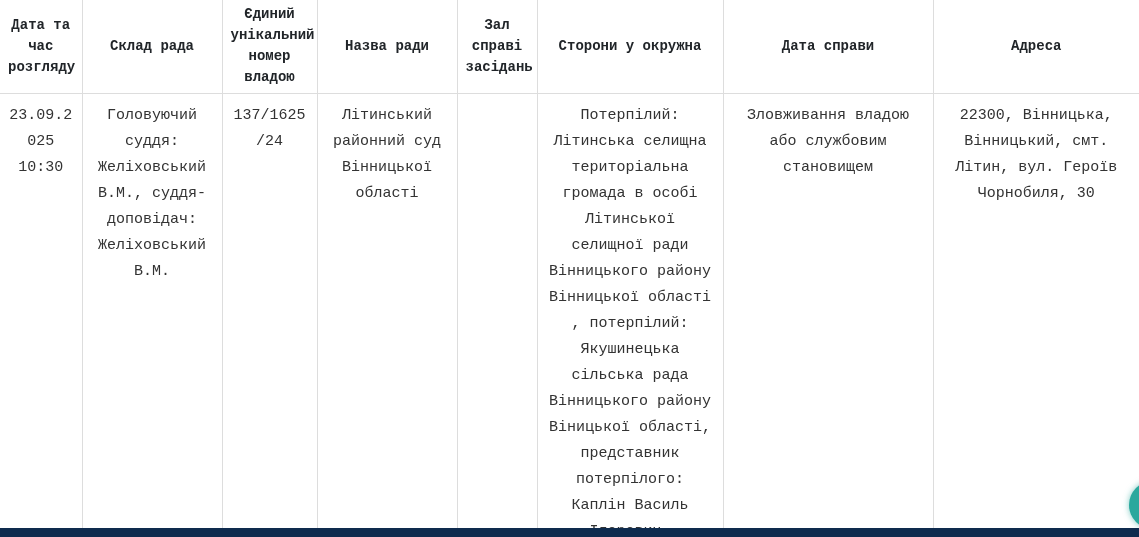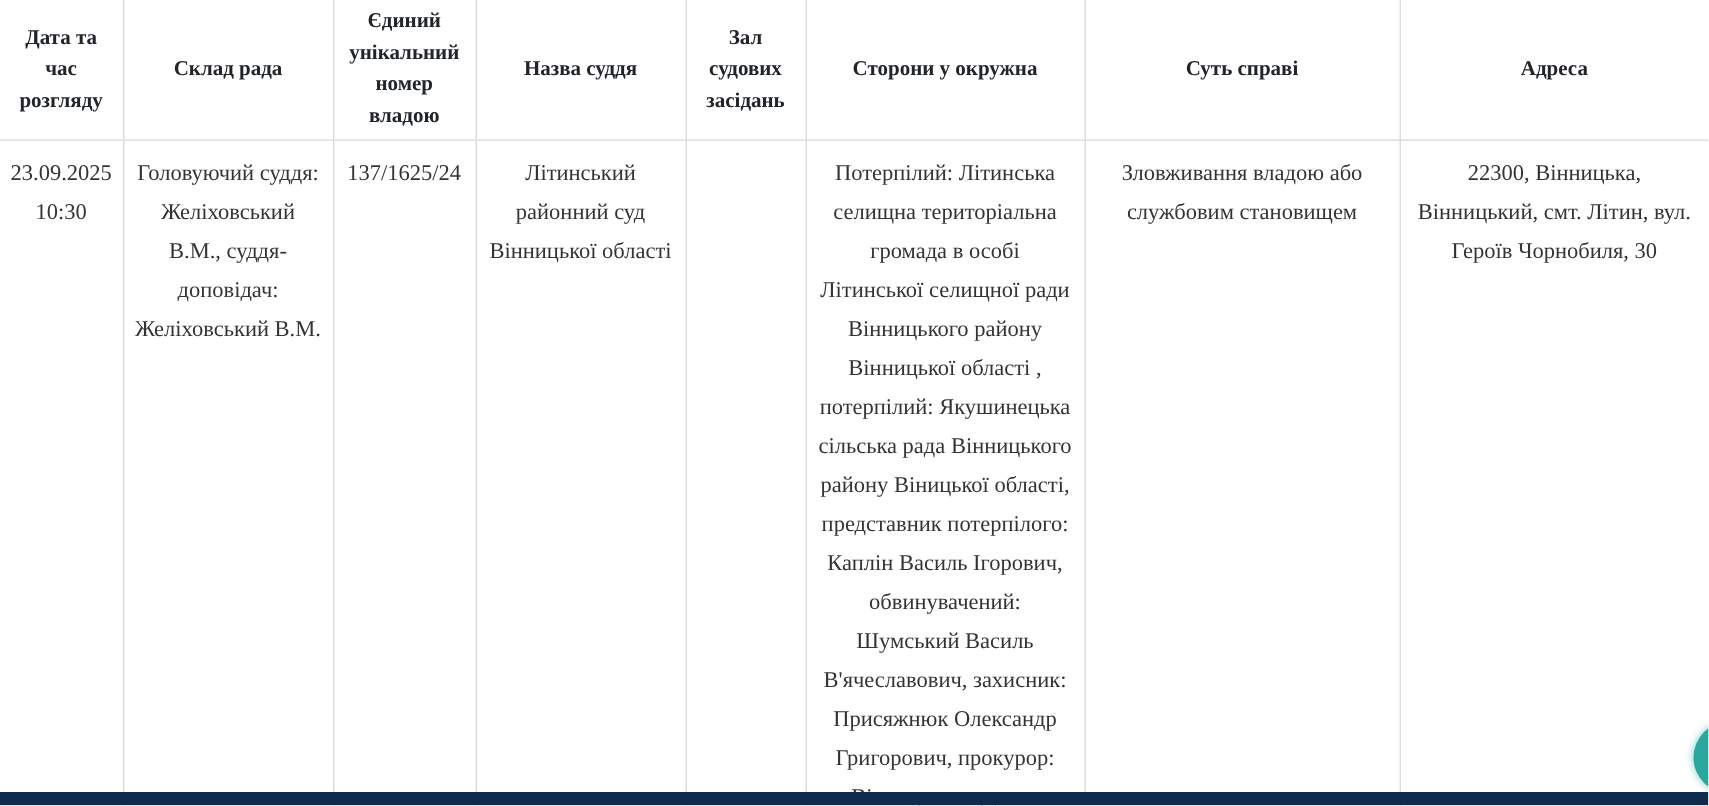--- a/index.html
+++ b/index.html
@@ -3,21 +3,21 @@
 <meta charset="utf-8">
 <style>
   * { margin: 0; padding: 0; box-sizing: border-box; }
   html, body { background: #ffffff; }
   .page {
     position: relative;
     width: 1139px;
     height: 537px;
     overflow: hidden;
     background: #ffffff;
-    font-family: Liberation Serif, serif;
+    font-family: Liberation Mono, monospace;
   }
   table.schedule {
     width: 1139px;
     border-collapse: collapse;
     table-layout: fixed;
   }
   table.schedule th {
     height: 93px;
     vertical-align: middle;
     text-align: center;
@@ -82,24 +82,24 @@
       <col style="width:80px">
       <col style="width:186px">
       <col style="width:210px">
       <col style="width:206px">
     </colgroup>
     <thead>
       <tr>
         <th>Дата та час розгляду</th>
         <th>Склад рада</th>
         <th>Єдиний унікальний номер владою</th>
-        <th>Назва суддя</th>
-        <th>Зал судових засідань</th>
+        <th>Назва ради</th>
+        <th>Зал справі засідань</th>
         <th>Сторони у окружна</th>
-        <th>Суть справі</th>
+        <th>Дата справи</th>
         <th>Адреса</th>
       </tr>
     </thead>
     <tbody>
       <tr>
         <td>23.09.2025 10:30</td>
         <td>Головуючий суддя: Желіховський В.М., суддя-доповідач: Желіховський В.М.</td>
         <td>137/1625/24</td>
         <td>Літинський районний суд Вінницької області</td>
         <td></td>

